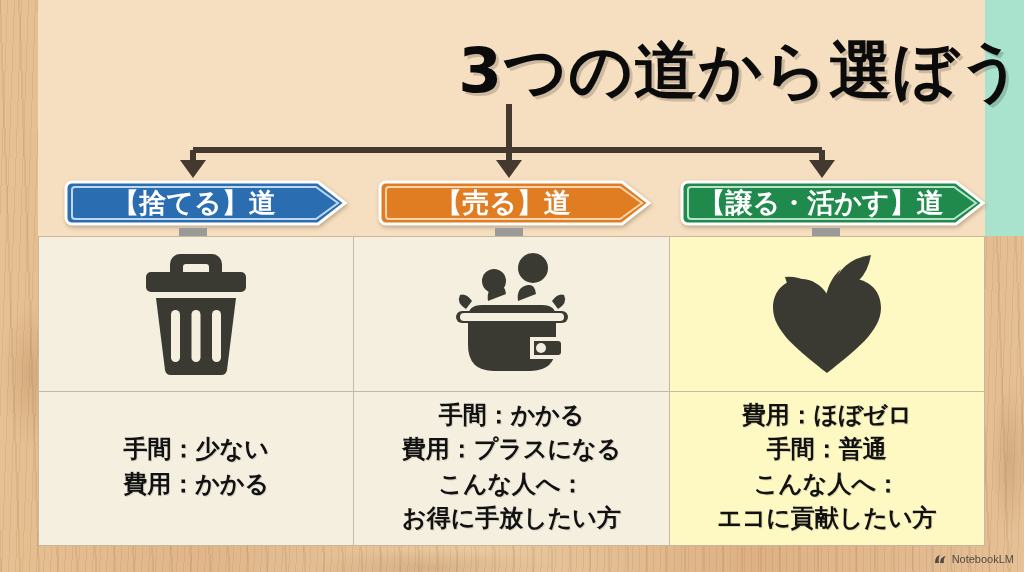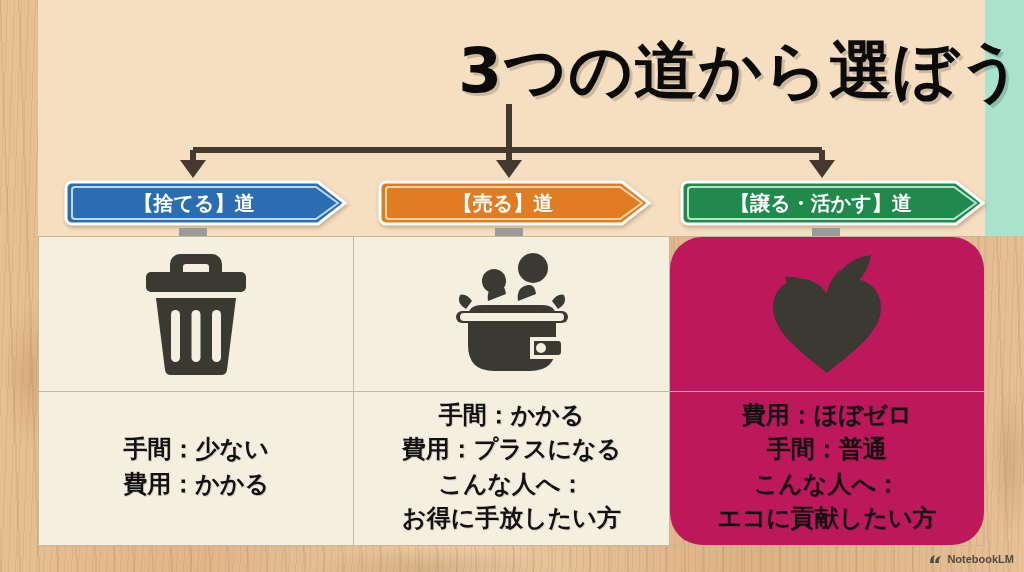--- a/index.html
+++ b/index.html
@@ -57,42 +57,42 @@
   .signs{position:absolute;left:0;top:178px;width:1024px;height:58px;}
   .sign{
     position:absolute;top:0;height:50px;
   }
   .sign svg{display:block;filter:drop-shadow(1px 2px 2px rgba(90,60,30,.35));}
   .sign-label{
     position:absolute;left:0;top:0;width:100%;height:50px;
     display:flex;align-items:center;justify-content:center;
     padding-right:22px;box-sizing:border-box;
     font-family:"DejaVu Sans","Liberation Sans",sans-serif;
-    font-size:20px;font-weight:700;color:#ffffff;letter-spacing:0px;
+    font-size:27px;font-weight:700;color:#ffffff;letter-spacing:0px;
     white-space:nowrap;pointer-events:none;
   }
   .post{
     position:absolute;top:50px;width:28px;height:9px;
     background:#9a9a98;
   }
 
   
   .table{
     position:absolute;left:38px;top:236px;width:947px;height:310px;
     border:1px solid #c8b79b;
     box-sizing:border-box;
     display:flex;
   }
   .col{
     flex:1 1 0;display:flex;flex-direction:column;
     border-right:1px solid #c3b9a4;box-sizing:border-box;
   }
   .col:last-child{border-right:none;}
   .col.cream{background:#f5efe0;}
-  .col.mint{background:#be185d;border-radius:32px;}
+  .col.mint{background:#fef9c3;}
   .cell-icon{
     height:155px;
     border-bottom:1px solid #c3b9a4;
     display:flex;align-items:center;justify-content:center;
     box-sizing:border-box;
   }
   .cell-text{
     flex:1 1 auto;
     display:flex;flex-direction:column;align-items:center;justify-content:center;
     box-sizing:border-box;padding:6px 4px 10px;
@@ -103,21 +103,21 @@
     line-height:1.42;white-space:nowrap;
     text-shadow:1px 1px 0 rgba(0,0,0,.12);
   }
   .icon-svg{display:block;}
 
   
   .watermark{
     position:absolute;right:10px;bottom:7px;
     display:flex;align-items:center;gap:5px;
     font-family:"Liberation Sans",sans-serif;
-    font-size:11px;color:#3b3b3b;opacity:.88;font-weight:bold;
+    font-size:11px;color:#3b3b3b;opacity:.88;
   }
 </style>
 </head>
 <body>
 
 <div id="stage">
 
   <div class="wood">
     <div class="wood-knot" style="left:0px;top:300px;width:60px;height:150px;"></div>
     <div class="wood-knot" style="left:990px;top:380px;width:40px;height:160px;"></div>

